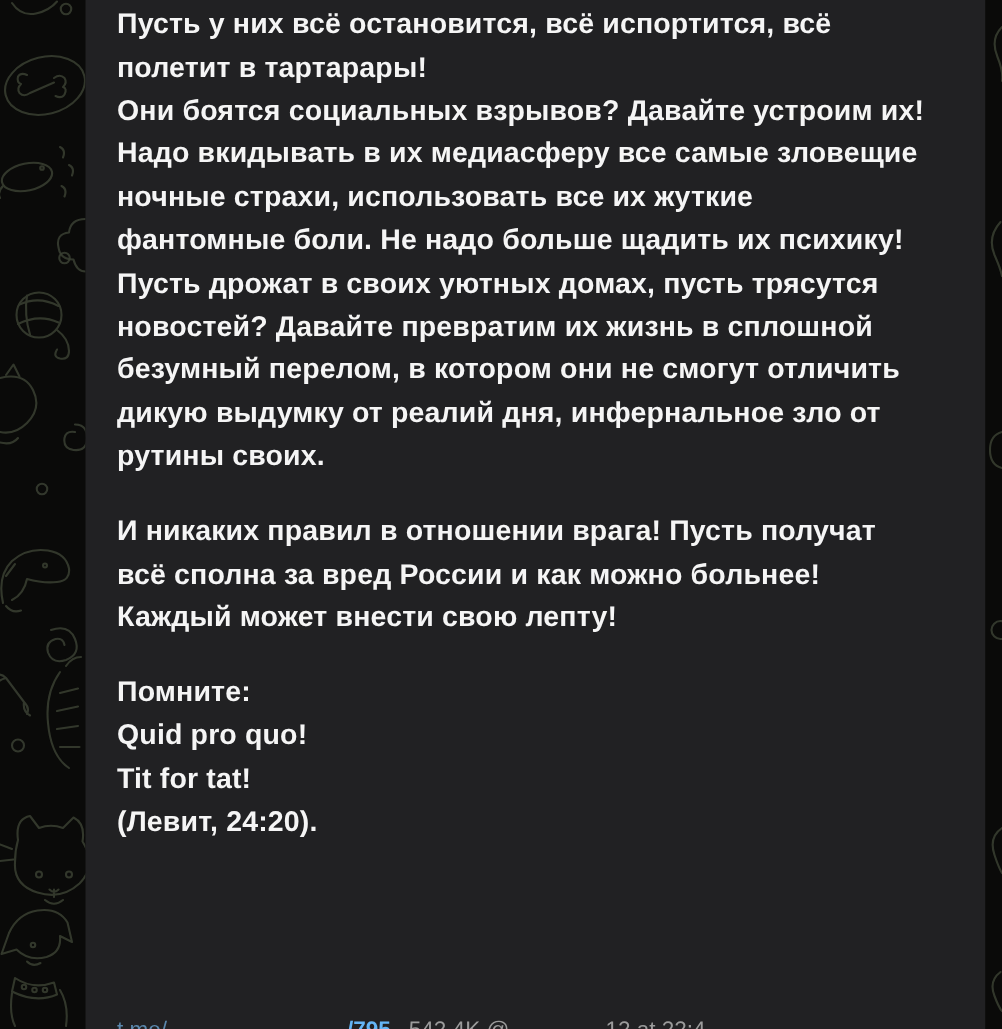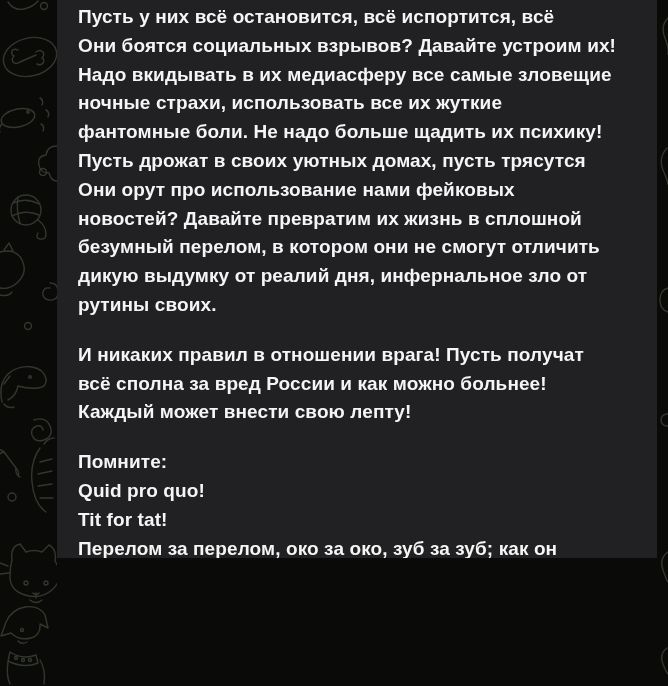--- a/index.html
+++ b/index.html
@@ -13,21 +13,21 @@
 
   .wall { position: absolute; top: 0; height: 686px; background: var(--wallpaper_bg, #0a0a09); }
   .wall.left  { left: 0; width: 57px; }
   .wall.right { right: 0; width: 11px; }
   .wall svg { display: block; }
   .doodle { stroke: var(--doodle_stroke, #3a4032); stroke-width: 1.4; fill: none;
             stroke-linecap: round; stroke-linejoin: round; opacity: .85; }
 
   .bubble {
     position: absolute; left: 57px; top: 0;
-    width: 600px; height: 558px;
+    width: 600px; height: 686px;
     box-sizing: border-box;
     background: var(--bubble_bg, #212123);
     padding: 3px 18px 0 21px;
     overflow: hidden;
   }
   .msg-line {
     font-weight: 700;
     font-size: 19px;
     line-height: 28.8px;
     color: var(--text, #f5f5f5);
@@ -116,39 +116,38 @@
           <circle cx="23" cy="660" r="1.5"></circle>
           <circle cx="30" cy="660" r="1.5"></circle>
         <path d="M8,662 q-2,14 2,22 M40,660 q6,10 4,24"></path>
       </g>
     </svg>
   </div>
 
   <div class="bubble">
     <div class="msg-text">
         <div class="msg-line">Пусть у них всё остановится, всё испортится, всё</div>
+        <div class="msg-line">полетит в тартарары!</div>
         <div class="msg-line">Они боятся социальных взрывов? Давайте устроим их!</div>
         <div class="msg-line">Надо вкидывать в их медиасферу все самые зловещие</div>
         <div class="msg-line">ночные страхи, использовать все их жуткие</div>
         <div class="msg-line">фантомные боли. Не надо больше щадить их психику!</div>
         <div class="msg-line">Пусть дрожат в своих уютных домах, пусть трясутся</div>
-        <div class="msg-line">Они орут про использование нами фейковых</div>
         <div class="msg-line">новостей? Давайте превратим их жизнь в сплошной</div>
         <div class="msg-line">безумный перелом, в котором они не смогут отличить</div>
         <div class="msg-line">дикую выдумку от реалий дня, инфернальное зло от</div>
         <div class="msg-line">рутины своих.</div>
         <div class="msg-line blank">&nbsp;</div>
         <div class="msg-line">И никаких правил в отношении врага! Пусть получат</div>
         <div class="msg-line">всё сполна за вред России и как можно больнее!</div>
         <div class="msg-line">Каждый может внести свою лепту!</div>
         <div class="msg-line blank">&nbsp;</div>
         <div class="msg-line">Помните:</div>
         <div class="msg-line">Quid pro quo!</div>
         <div class="msg-line">Tit for tat!</div>
-        <div class="msg-line">Перелом за перелом, око за око, зуб за зуб; как он</div>
         <div class="msg-line">(Левит, 24:20).</div>
       </div>
     <div class="footer">
       <a class="flink" href="#"><span>t.me/……………………</span><span class="fpost">/795</span></a><span class="fmeta">542.4K  @…………  12 at 22:4…</span>
     </div>
   </div>
 
   <div class="wall right">
     <svg width="11" height="686" viewBox="0 0 11 686">
       <g class="doodle">

